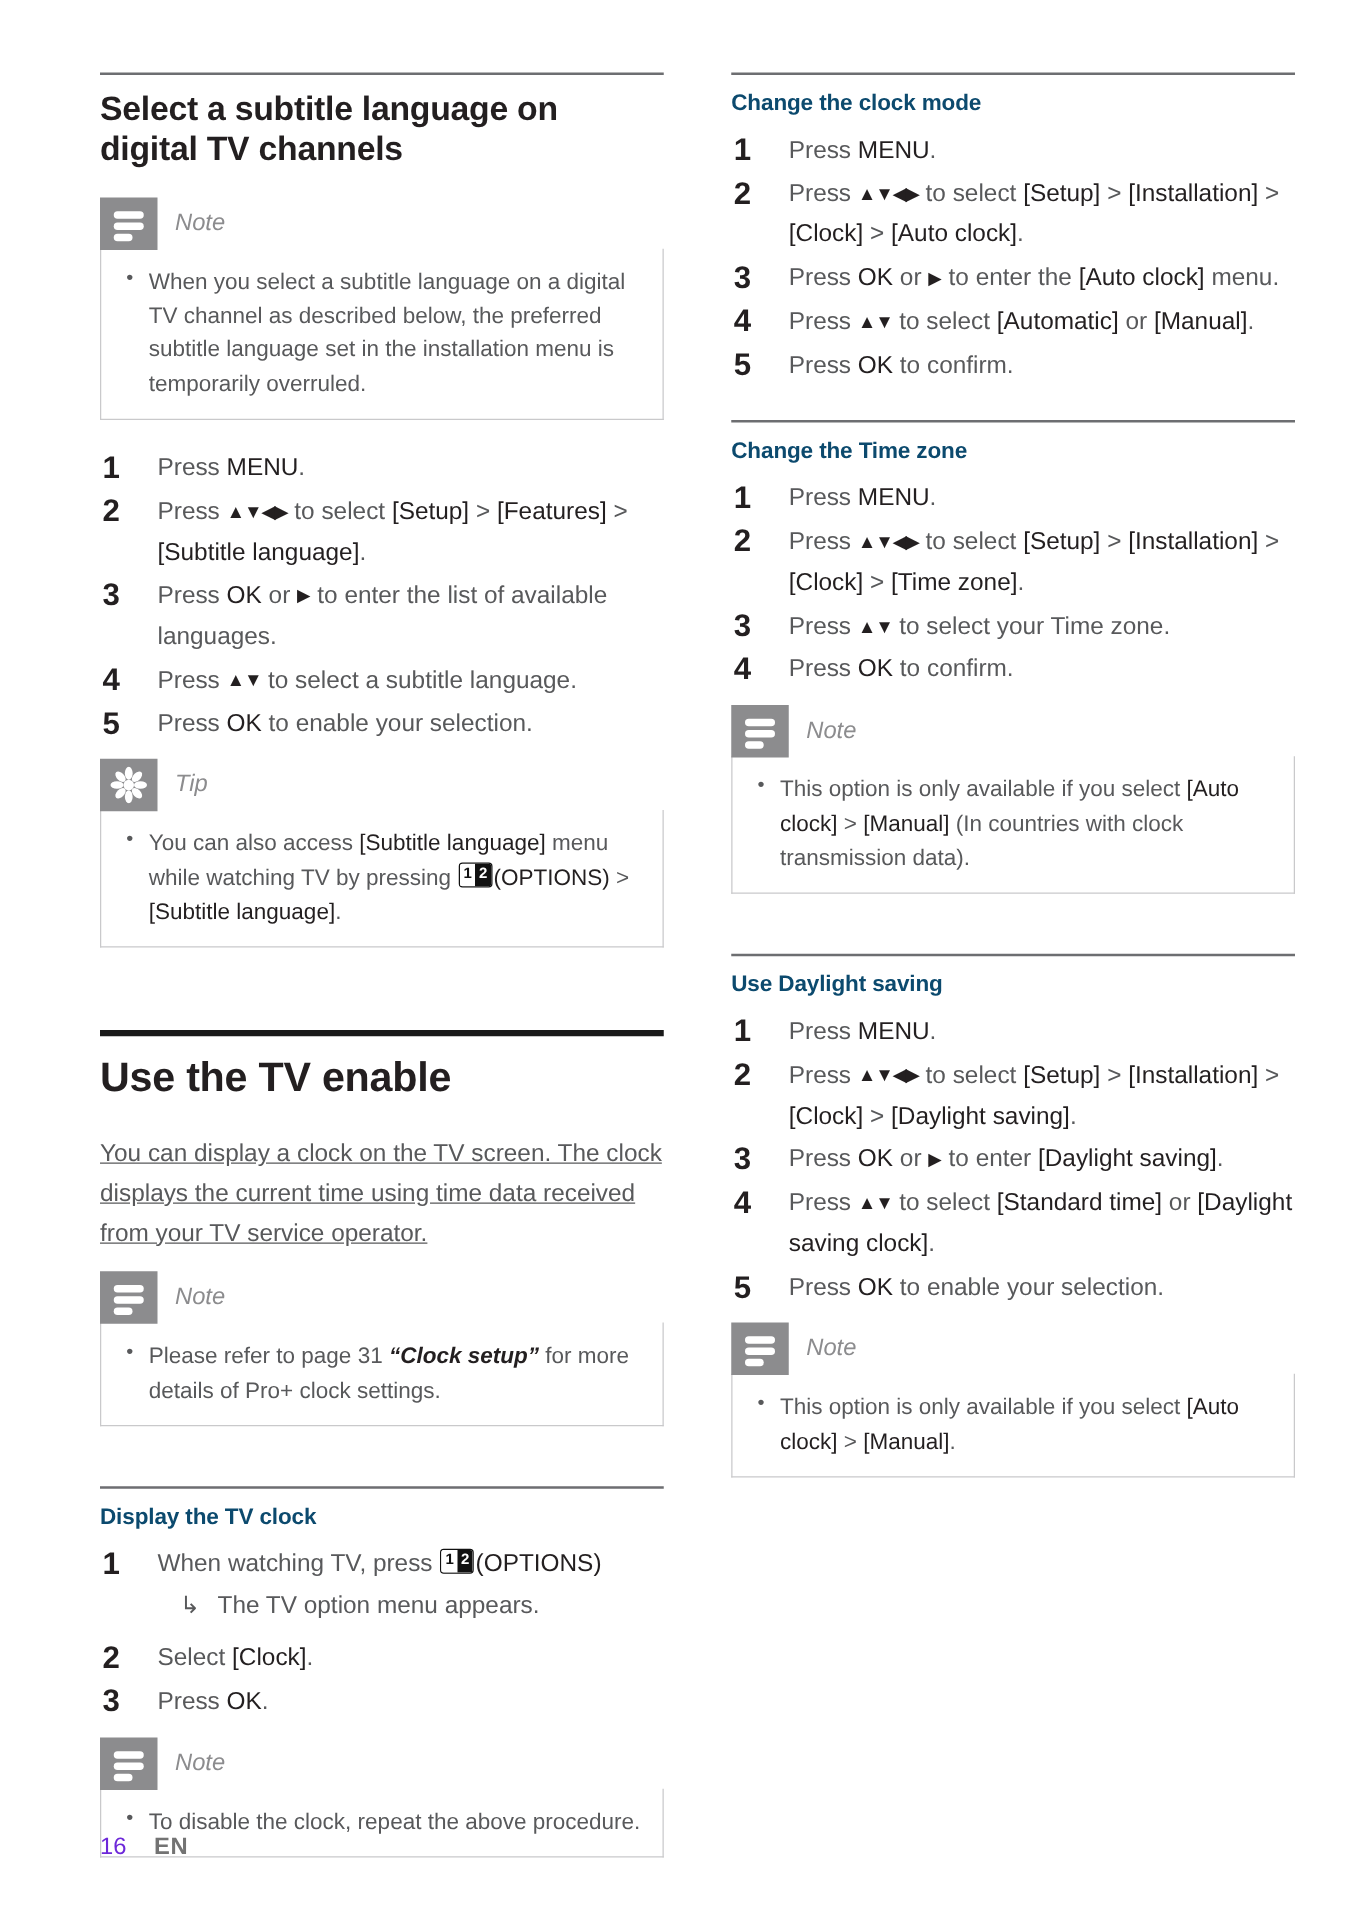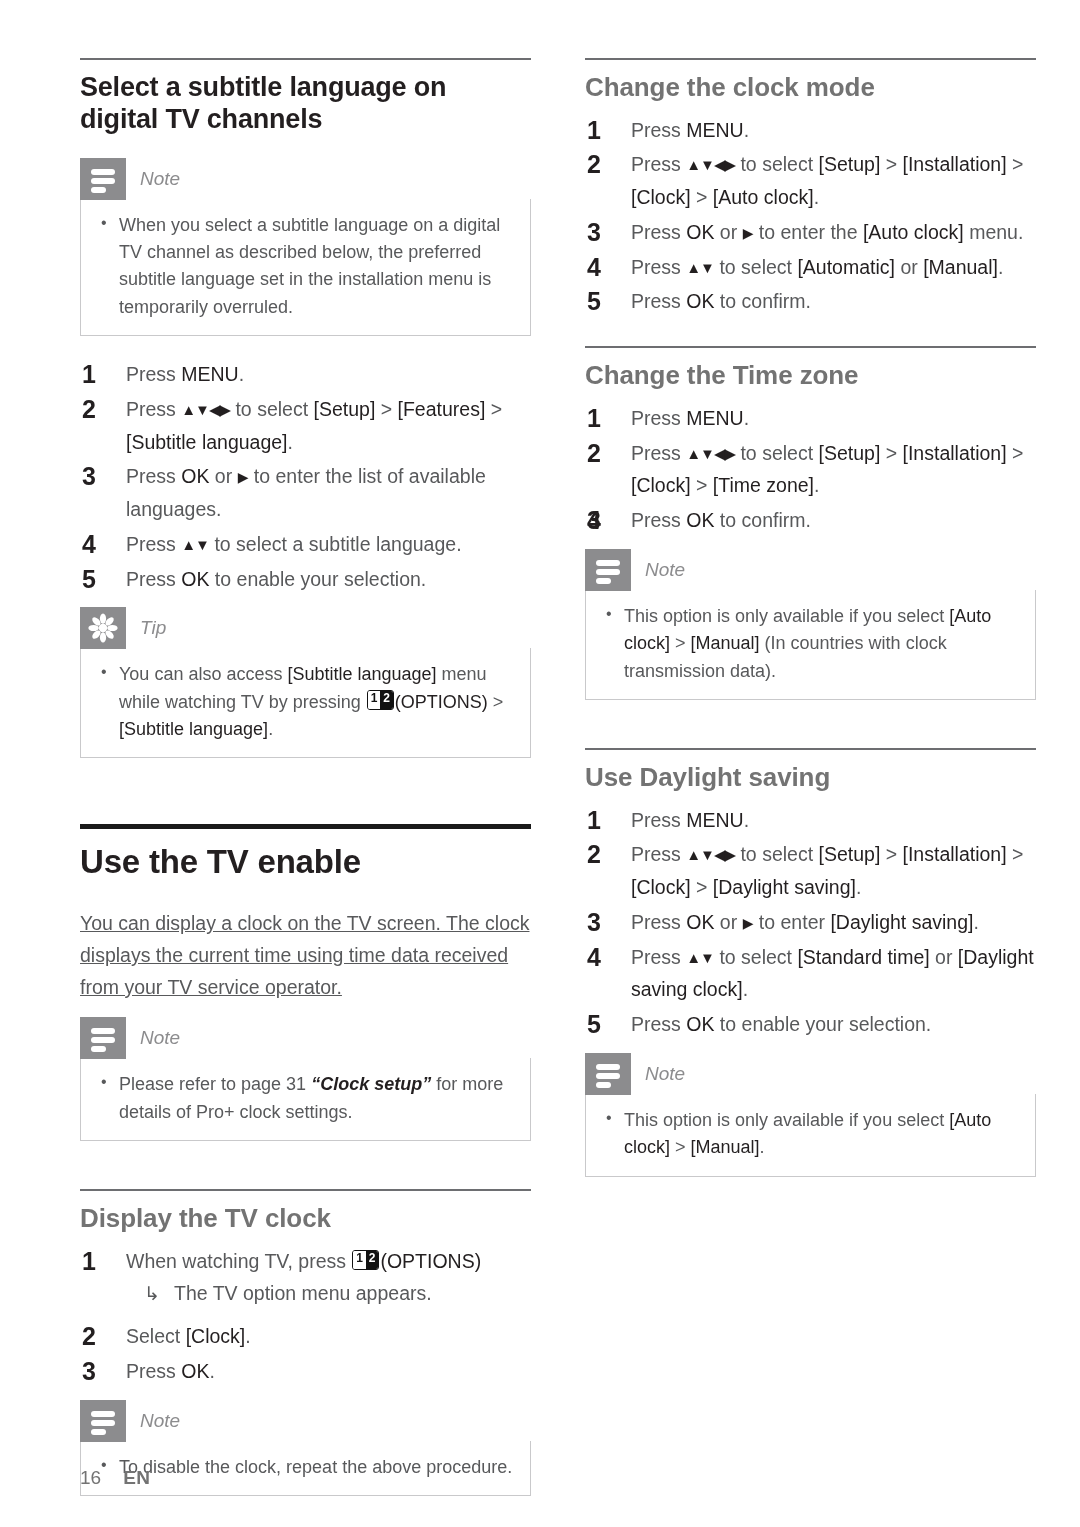--- a/index.html
+++ b/index.html
@@ -50,24 +50,24 @@
   
   h1.chapter {
     font-size: 33px;
     line-height: 1.18;
     font-weight: 600;
     color: #231f20;
     margin: 4px 0 26px 0;
     letter-spacing: -0.2px;
   }
   h2.section {
-    font-size: 26px;
+    font-size: 18px;
     line-height: 1.22;
     font-weight: 600;
-    color: #737373;
+    color: #0c4a6e;
     margin: 0 0 10px 0;
     letter-spacing: -0.1px;
   }
 
   p.body {
     font-size: 19.5px;
     line-height: 1.62;
     color: #58595b;
     margin: 0 0 14px 0;
     text-decoration: underline;
@@ -221,21 +221,21 @@
   .ic-tip svg { position: absolute; left: 8px; top: 6px; }
 
   
   .footer {
     position: absolute;
     left: 68px;
     bottom: 38px;
     font-size: 19px;
     color: #58595b;
   }
-  .footer .pg { color: #737373; }
+  .footer .pg { color: #6d28d9; }
   .footer .lang {
     color: #737373;
     font-weight: 700;
     margin-left: 22px;
     letter-spacing: 0.5px;
   }
 
   .spacer-lg { height: 44px; }
   .spacer-md { height: 26px; }
 </style>
@@ -421,20 +421,21 @@
           <li>
             <span class="num">1</span>
             <span>Press <b>MENU</b>.</span>
           </li>
           <li>
             <span class="num">2</span>
             <span>Press <span class="navkeys">▲▼◀▶</span> to select <b>[Setup]</b> &gt; <b>[Installation]</b> &gt; <b>[Clock]</b> &gt; <b>[Time zone]</b>.</span>
           </li>
           <li>
             <span class="num">3</span>
+            <span>Press <span class="navkeys">▲▼</span> to select your Time zone.</span>
           </li>
           <li>
             <span class="num">4</span>
             <span>Press <b>OK</b> to confirm.</span>
           </li>
         </ol>
 
         <div class="callout">
           <div class="callout-head">
             <div class="callout-icon ic-note">

